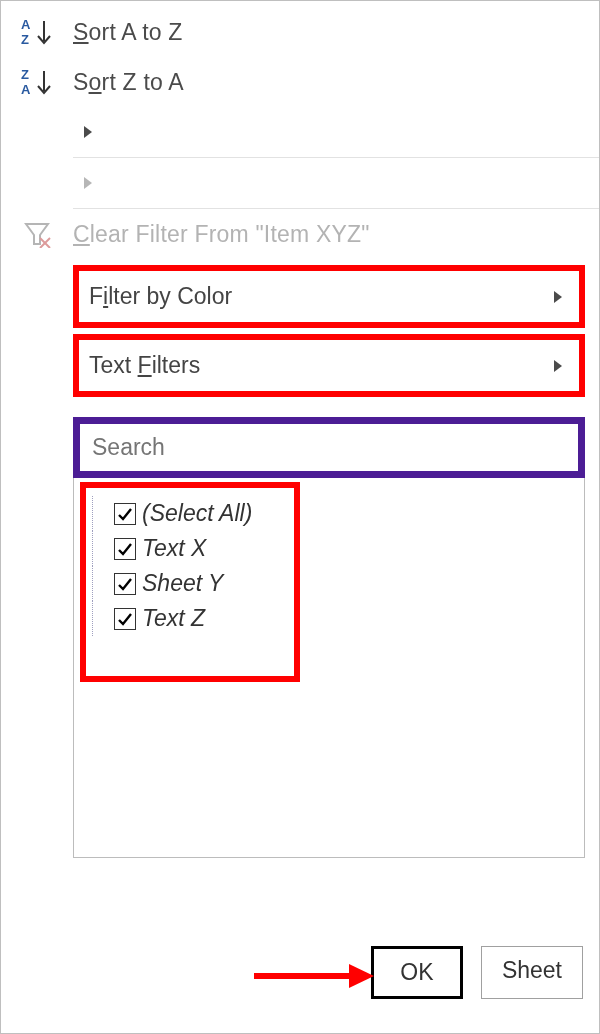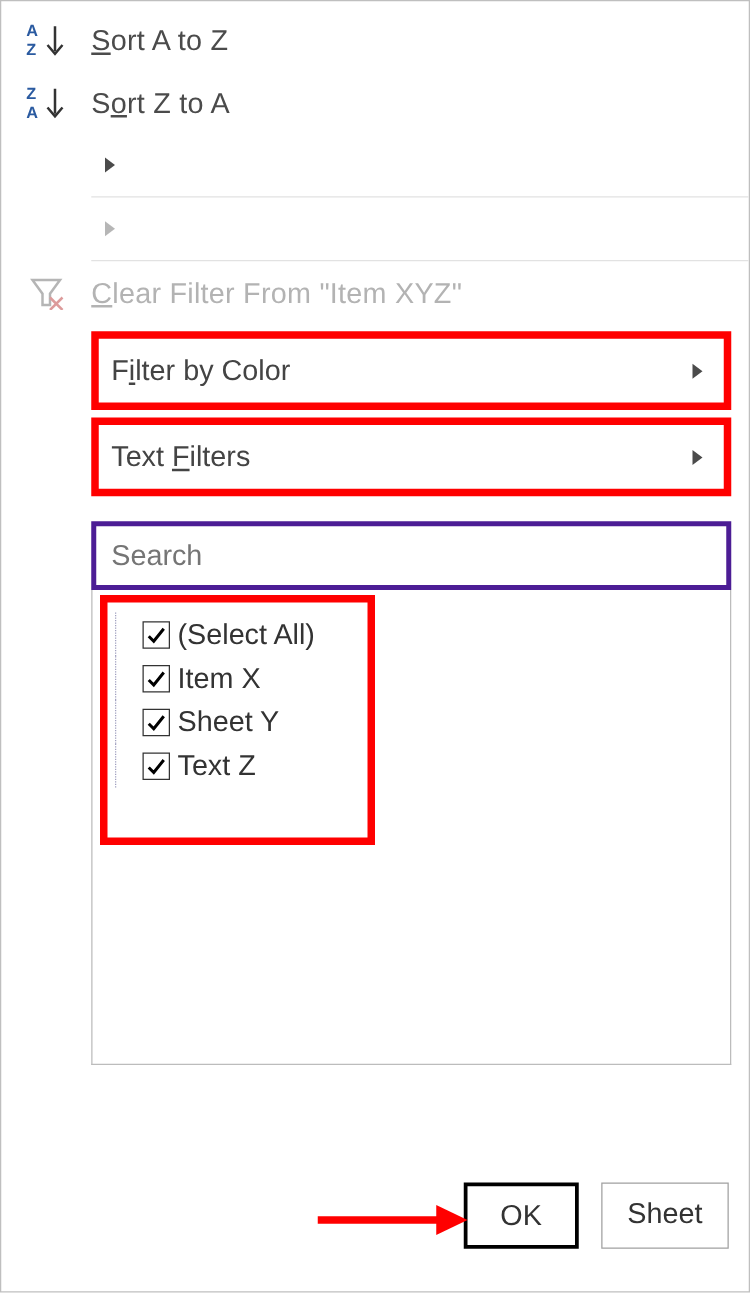--- a/index.html
+++ b/index.html
@@ -76,32 +76,33 @@
     display: flex;
     justify-content: center;
   }
 
   .search-box {
     margin-top: 14px;
     width: 100%;
     padding: 10px 12px;
     font-size: 23px;
     color: #a16207;
-    border: 4px solid #4c1d95;
+    border: 7px solid #4c1d95;
     outline: none;
     background: #fff;
   }
 
   .list-panel {
     border: 1px solid #bcbcbc;
     border-top: none;
     height: 380px;
     position: relative;
     padding: 18px 12px;
     margin-bottom: 12px;
+    font-style: italic;
   }
 
   .checklist-highlight {
     position: absolute;
     left: 6px;
     top: 4px;
     height: 200px;
     border: 6px solid #ff0000;
     pointer-events: none;
   }
@@ -263,21 +264,21 @@
         <span class="tree-label">(Select All)</span>
       </div>
 
       <div class="tree-item">
         <div class="tree-connector"></div>
         <div class="chk">
           <svg width="16" height="16" viewBox="0 0 16 16">
               <polyline points="2,9 6,13 14,3" fill="none" stroke="#000" stroke-width="2.4"></polyline>
             </svg>
         </div>
-        <span class="tree-label">Item X</span>
+        <span class="tree-label">Text X</span>
       </div>
 
       <div class="tree-item">
         <div class="tree-connector"></div>
         <div class="chk">
           <svg width="16" height="16" viewBox="0 0 16 16">
               <polyline points="2,9 6,13 14,3" fill="none" stroke="#000" stroke-width="2.4"></polyline>
             </svg>
         </div>
         <span class="tree-label">Sheet Y</span>

